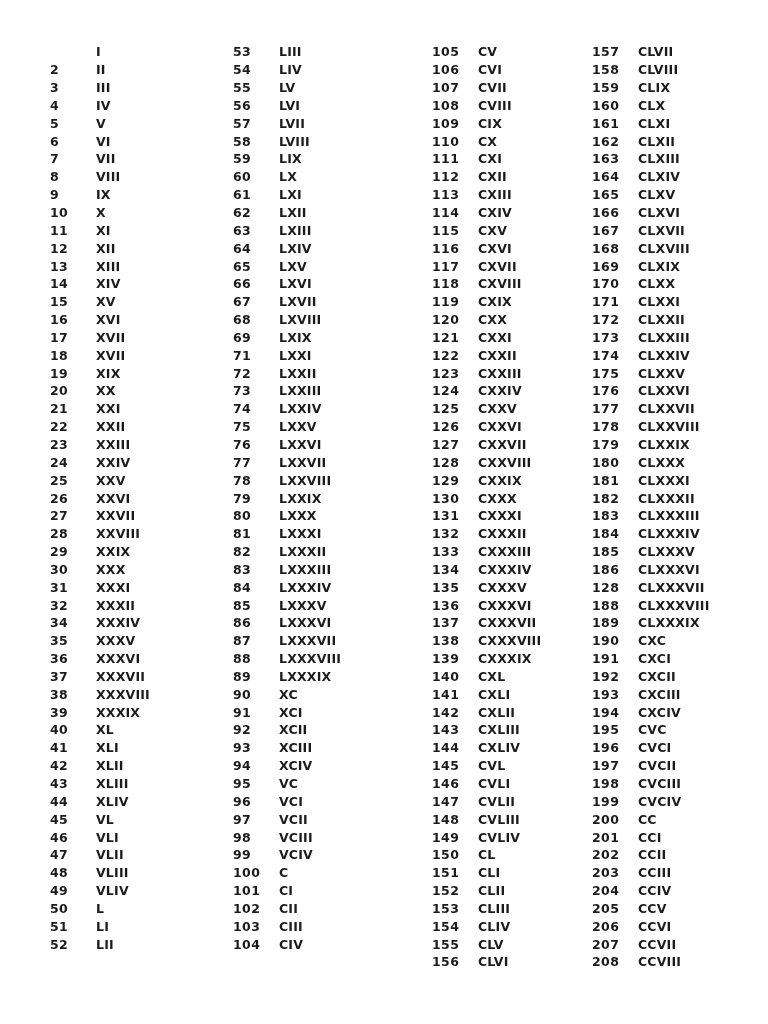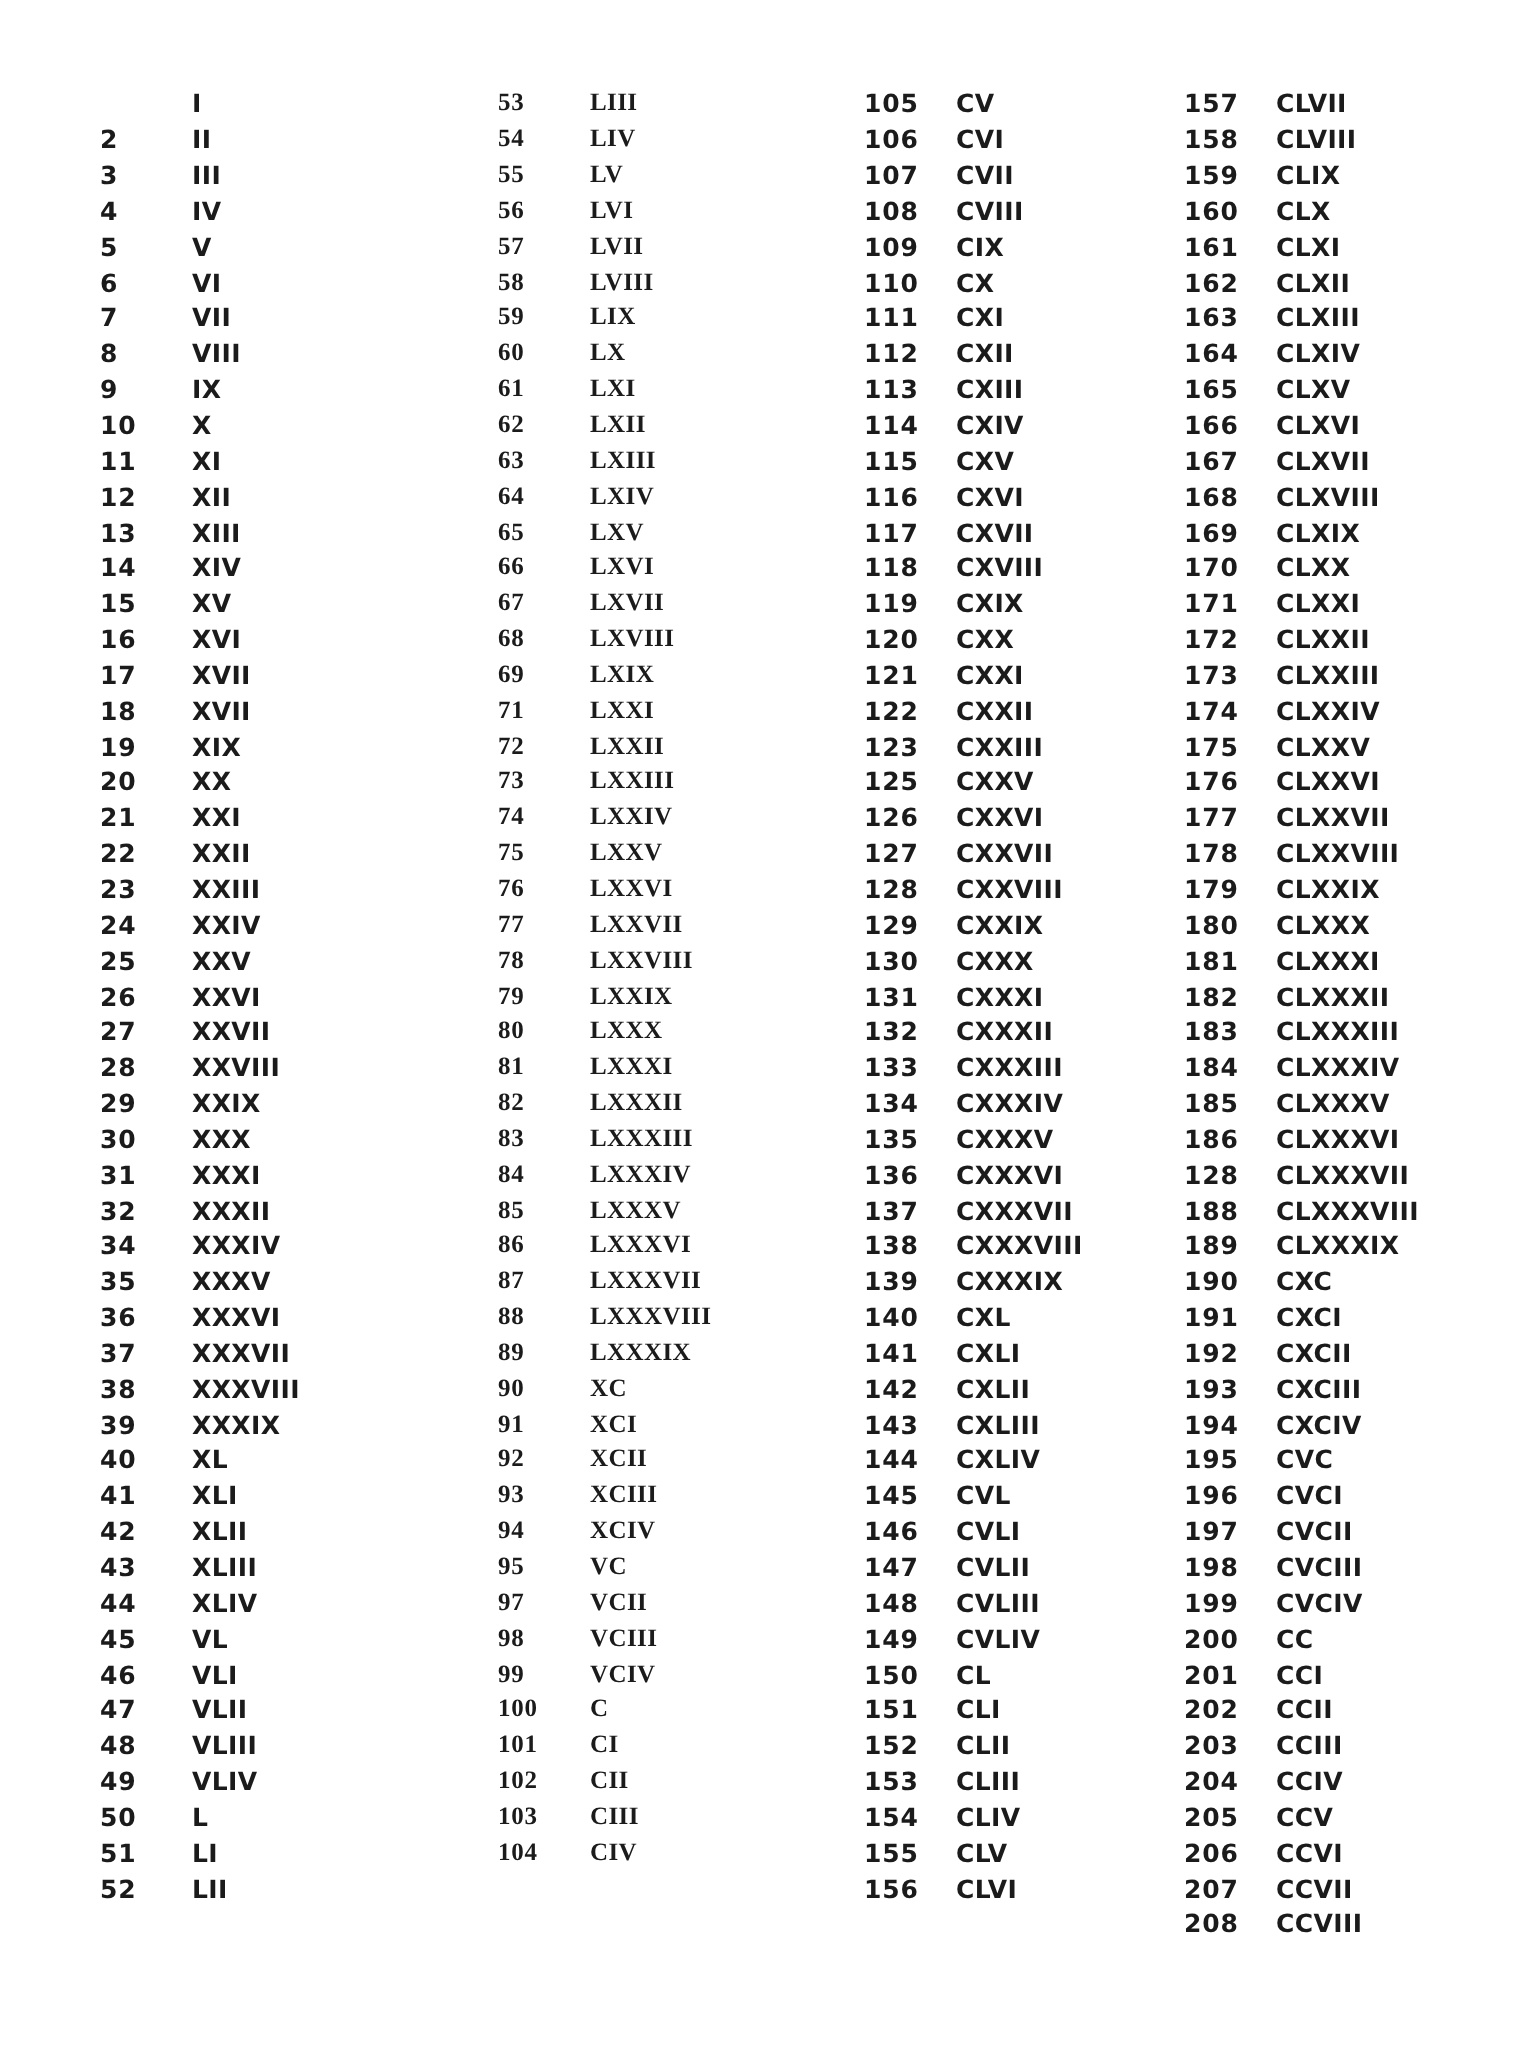--- a/index.html
+++ b/index.html
@@ -7,21 +7,21 @@
     position: relative;
     width: 768px;
     height: 1024px;
     background: #ffffff;
     overflow: hidden;
     font-family: "DejaVu Sans", "Liberation Sans", sans-serif;
   }
   .grid { position: absolute; top: 43px; left: 0; width: 768px; }
   .col { position: absolute; top: 0; width: 180px; }
   .col:nth-child(1) { left: 50px; }
-  .col:nth-child(2) { left: 249px; font-family: Liberation Serif, serif; }
+  .col:nth-child(2) { left: 233px; }
   .col:nth-child(3) { left: 432px; }
   .col:nth-child(4) { left: 592px; }
   .row {
     display: flex;
     align-items: center;
     height: 17.85px;
     font-size: 12.5px;
     font-weight: 700;
     color: #1b1b1b;
     white-space: nowrap;
@@ -403,20 +403,24 @@
         </div>
         <div class="row">
           <span class="num">94</span>
           <span class="roman">XCIV</span>
         </div>
         <div class="row">
           <span class="num">95</span>
           <span class="roman">VC</span>
         </div>
         <div class="row">
+          <span class="num">96</span>
+          <span class="roman">VCI</span>
+        </div>
+        <div class="row">
           <span class="num">97</span>
           <span class="roman">VCII</span>
         </div>
         <div class="row">
           <span class="num">98</span>
           <span class="roman">VCIII</span>
         </div>
         <div class="row">
           <span class="num">99</span>
           <span class="roman">VCIV</span>
@@ -511,20 +515,24 @@
           <span class="num">121</span>
           <span class="roman">CXXI</span>
         </div>
         <div class="row">
           <span class="num">122</span>
           <span class="roman">CXXII</span>
         </div>
         <div class="row">
           <span class="num">123</span>
           <span class="roman">CXXIII</span>
+        </div>
+        <div class="row">
+          <span class="num">124</span>
+          <span class="roman">CXXIV</span>
         </div>
         <div class="row">
           <span class="num">125</span>
           <span class="roman">CXXV</span>
         </div>
         <div class="row">
           <span class="num">126</span>
           <span class="roman">CXXVI</span>
         </div>
         <div class="row">

